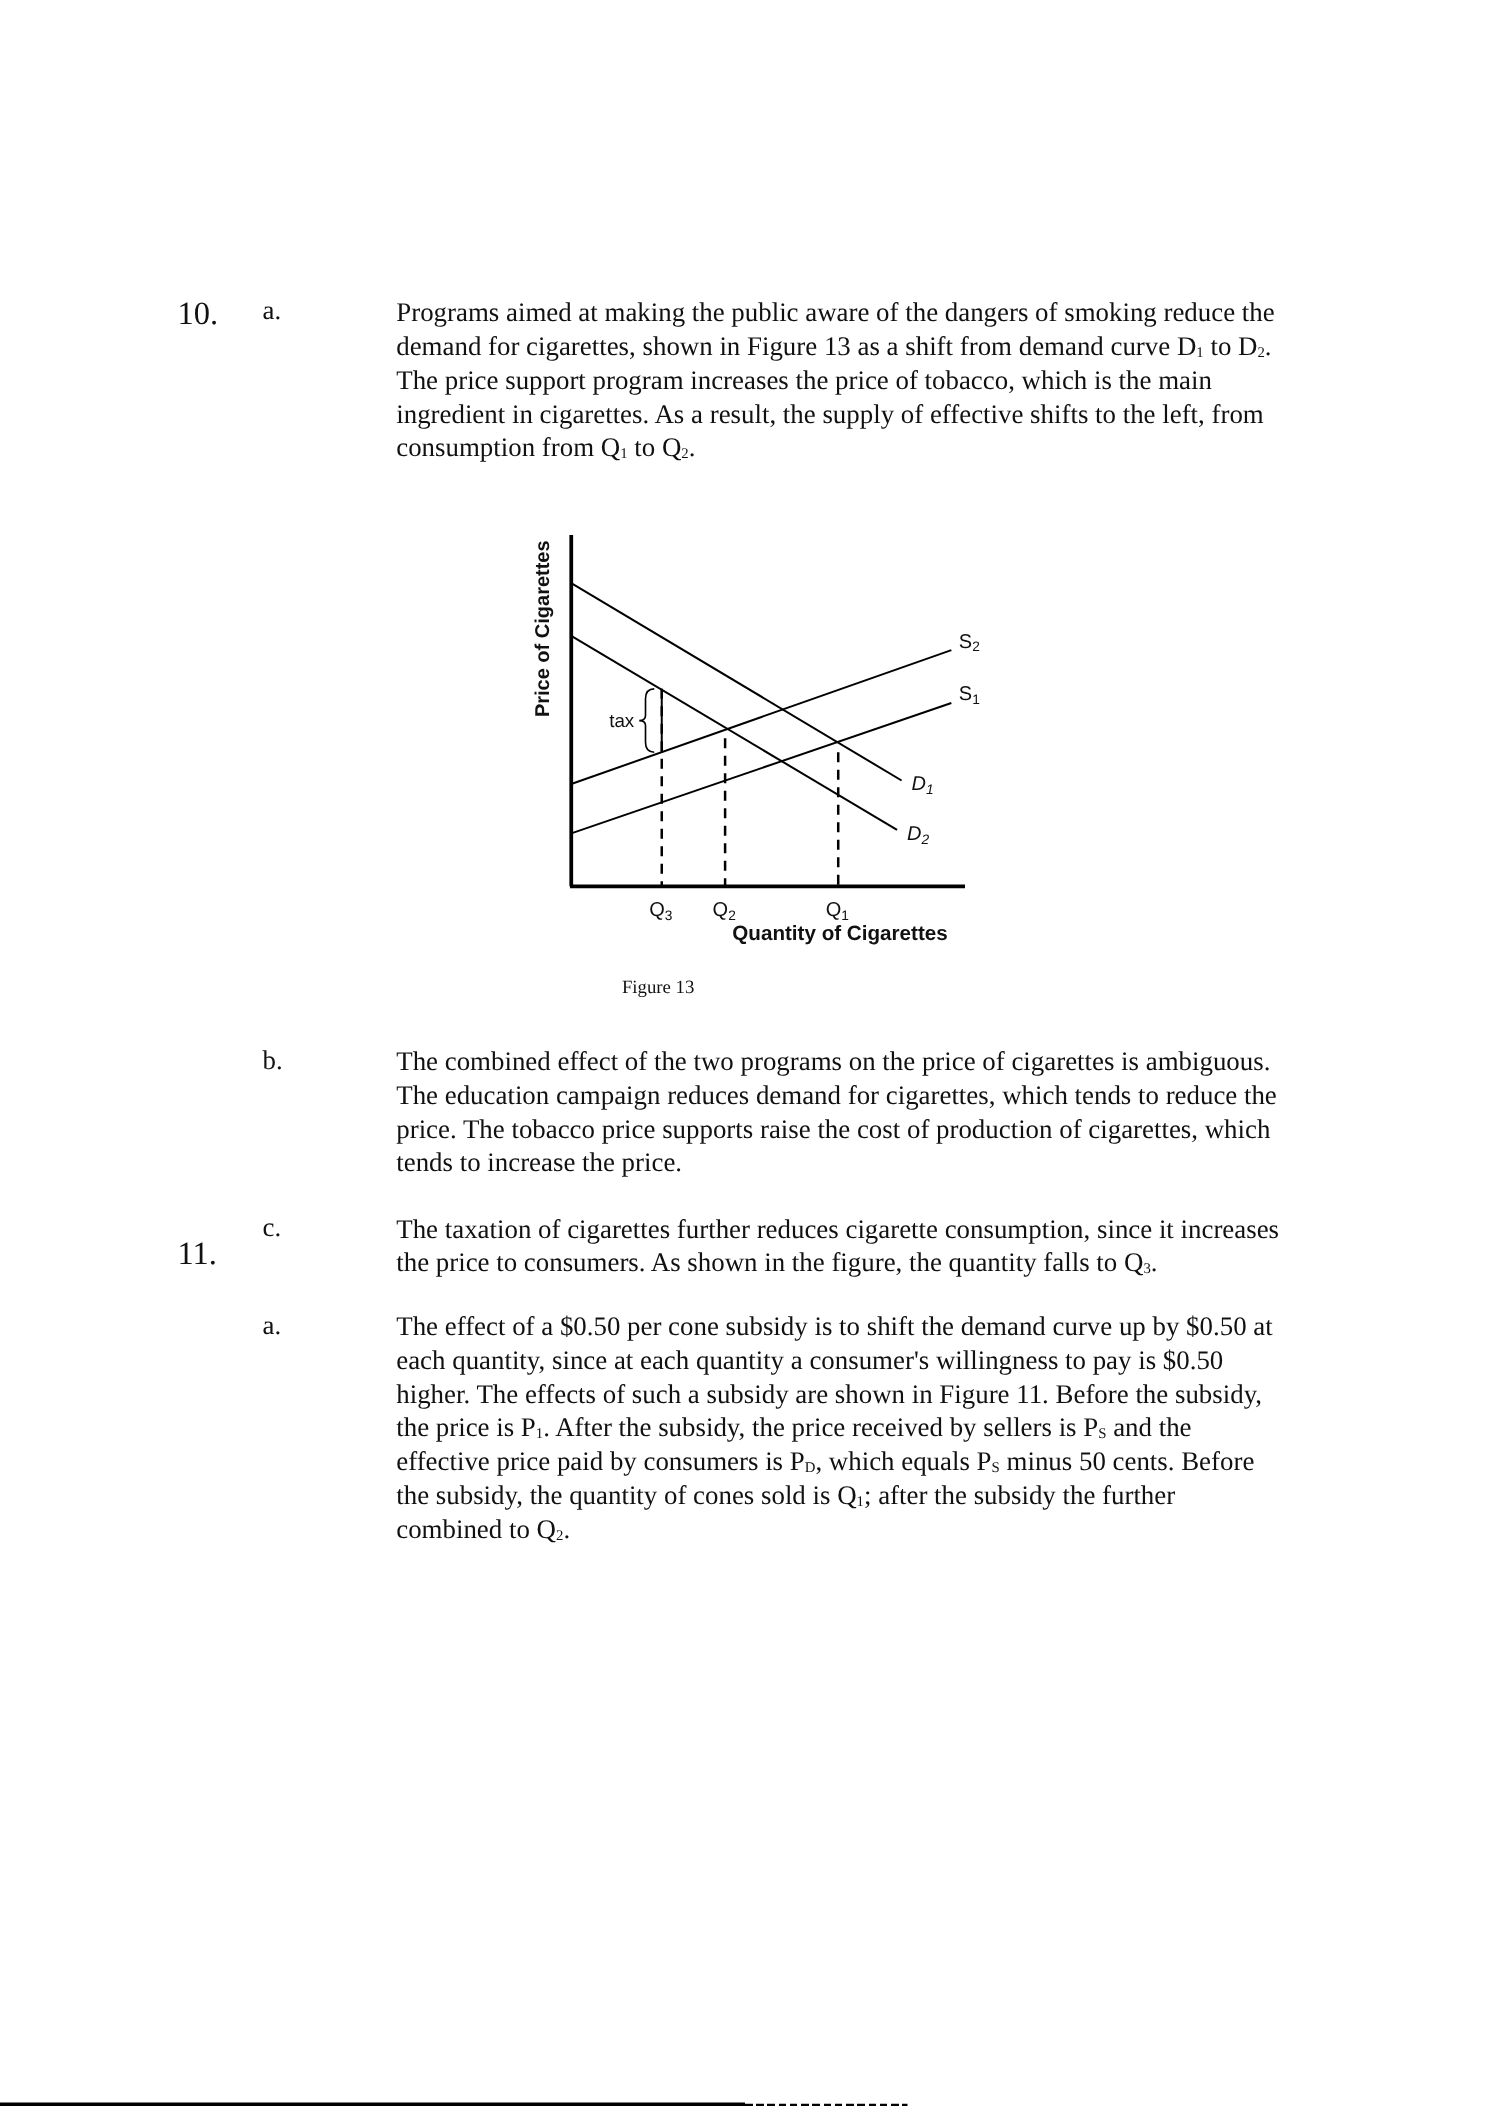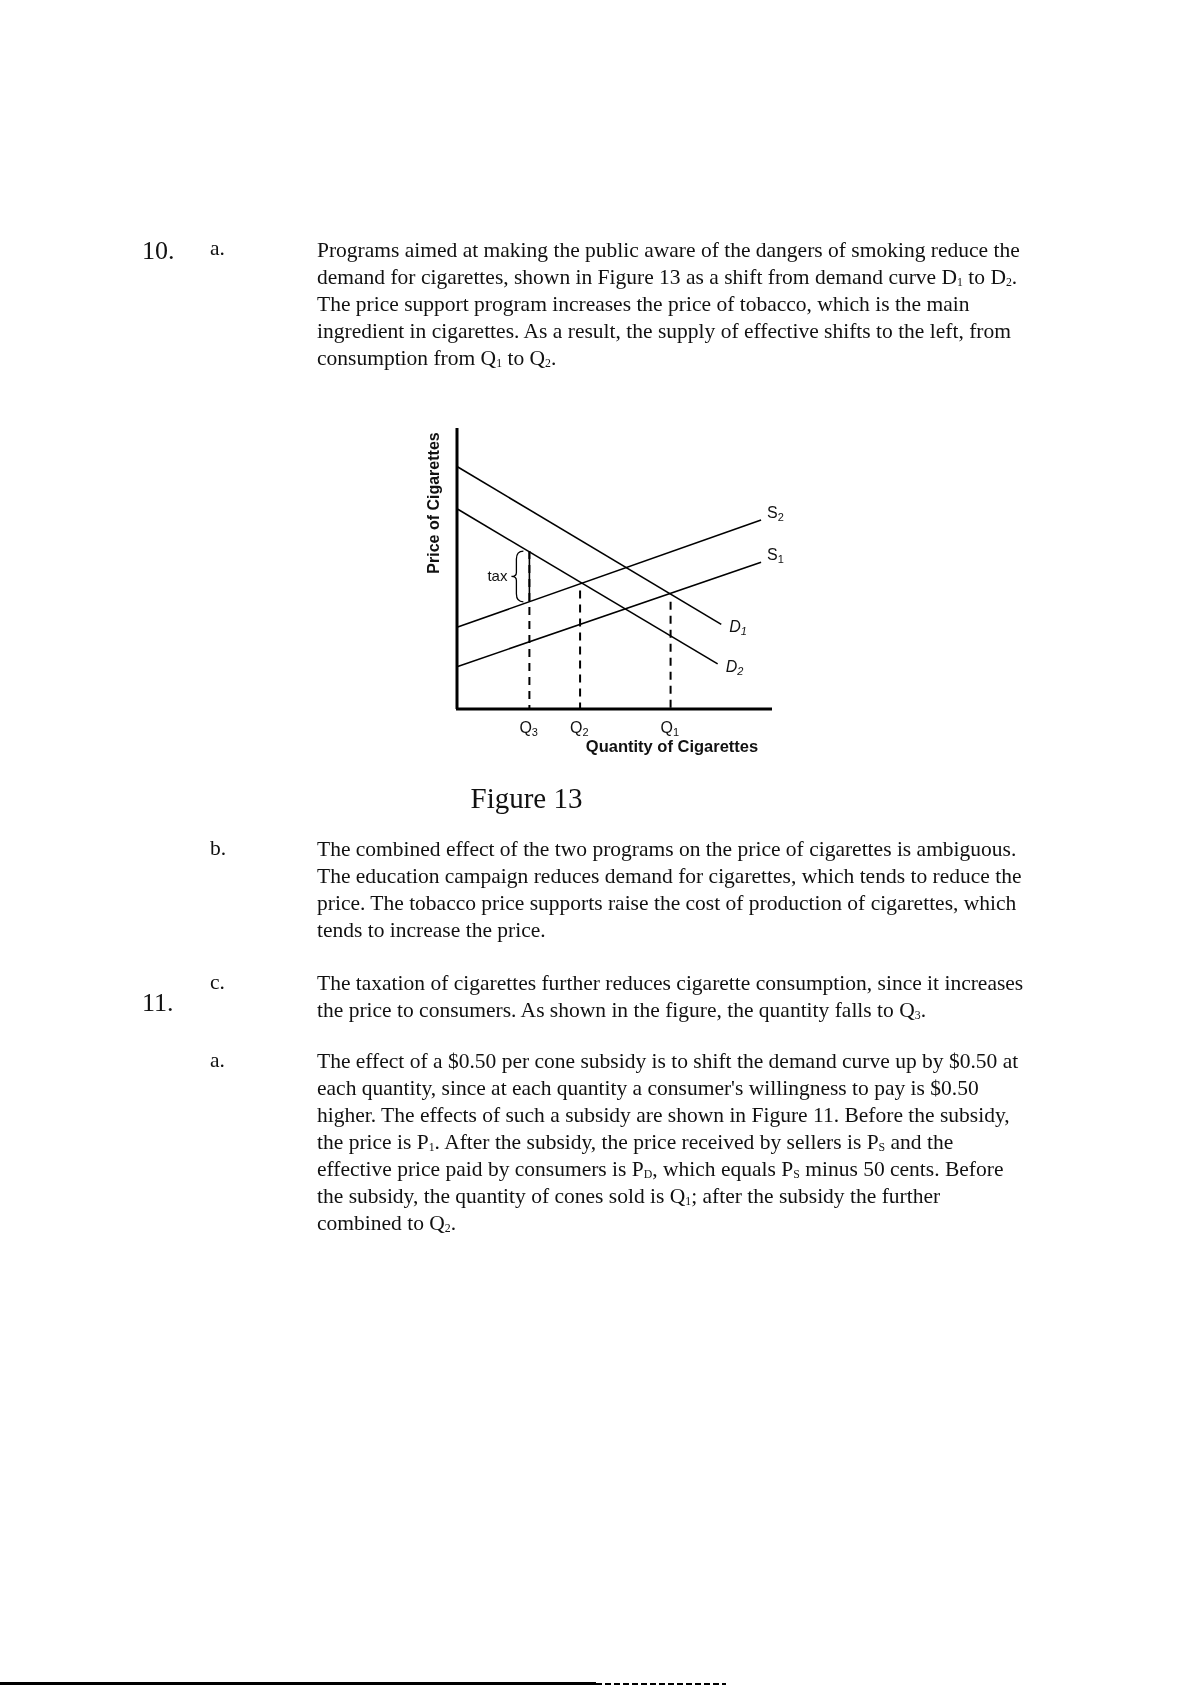--- a/index.html
+++ b/index.html
@@ -3,21 +3,21 @@
 <meta charset="utf-8">
 <style>
   html, body { margin: 0; padding: 0; background: #ffffff; }
   body { width: 1191px; height: 1685px; position: relative; overflow: hidden;
          font-family: "Liberation Serif", "DejaVu Serif", serif; color: #111; }
   .num { position: absolute; left: 142px; font-size: 26px; }
   .letter { position: absolute; left: 210px; font-size: 21.5px; }
   .para { position: absolute; left: 281px; width: 780px; font-size: 21.5px; line-height: 27px; margin-left: 36px; }
   .para .line { display: block; white-space: nowrap; }
   sub { font-size: 0.55em; vertical-align: -0.15em; line-height: 0; }
-  .caption { position: absolute; left: 0; width: 1053px; text-align: center; top: 782px; font-size: 29px; }
+  .caption { position: absolute; left: 0; width: 1053px; text-align: center; top: 782px; font-size: 15px; }
   #fig { position: absolute; left: 0; top: 0; width: 1191px; height: 1685px; pointer-events: none; }
   #fig * { pointer-events: auto; }
   .bottom-line { position: absolute; left: 0; top: 1682px; width: 596px; height: 3px; background: #000; }
   .bottom-dots { position: absolute; left: 596px; top: 1683px; width: 130px; height: 2px;
                  background: repeating-linear-gradient(90deg, #000 0 6px, #fff 6px 9px); }
 </style>
 </head>
 <body>
 
 <div class="num" style="top:236px">10.</div>

